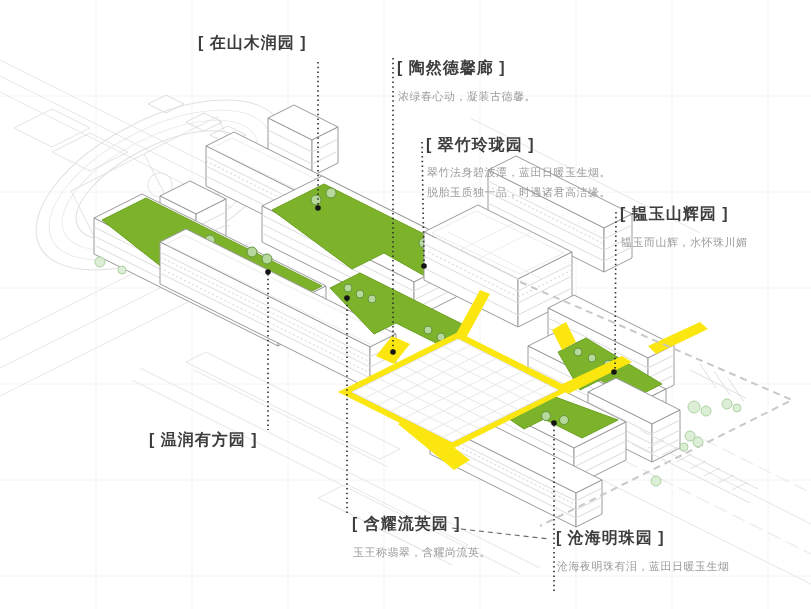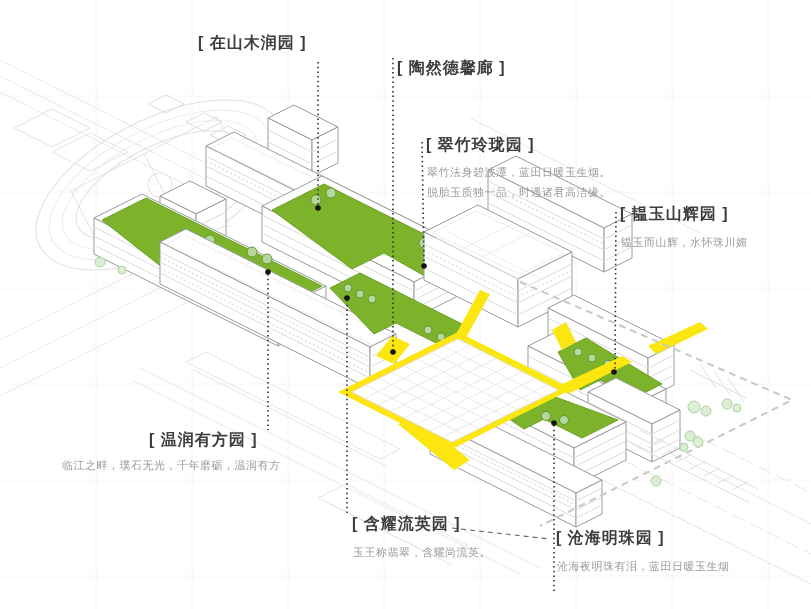--- a/index.html
+++ b/index.html
@@ -254,30 +254,30 @@
     <circle cx="268" cy="272" r="2.8"></circle>
     <circle cx="347" cy="298" r="2.8"></circle>
     <circle cx="554" cy="423" r="2.8"></circle>
     <circle cx="614" cy="372" r="2.8"></circle>
   </g>
 </svg>
 
   <div class="t" style="left:198px;top:35px">[ 在山木润园 ]</div>
 
   <div class="t" style="left:397px;top:60px">[ 陶然德馨廊 ]</div>
+  <div class="s" style="left:398px;top:88px">浓绿春心动，凝装古德馨。</div>
 
   <div class="t" style="left:426px;top:137px">[ 翠竹玲珑园 ]</div>
   <div class="s" style="left:427px;top:164px">翠竹法身碧波潭，蓝田日暖玉生烟。</div>
   <div class="s" style="left:427px;top:184px">脱胎玉质独一品，时遇诸君高洁缘。</div>
 
   <div class="t" style="left:620px;top:206px">[ 韫玉山辉园 ]</div>
   <div class="s" style="left:621px;top:234px">韫玉而山辉，水怀珠川媚</div>
 
   <div class="t" style="left:149px;top:432px">[ 温润有方园 ]</div>
-  <div class="s" style="left:62px;top:457px">临江之畔，璞石无光，千年磨砺，温润有方</div>
 
   <div class="t" style="left:352px;top:516px">[ 含耀流英园 ]</div>
   <div class="s" style="left:353px;top:544px">玉王称翡翠，含耀尚流英。</div>
 
   <div class="t" style="left:556px;top:530px">[ 沧海明珠园 ]</div>
   <div class="s" style="left:557px;top:558px">沧海夜明珠有泪，蓝田日暖玉生烟</div>
 
 </div>
 
 </body></html>

